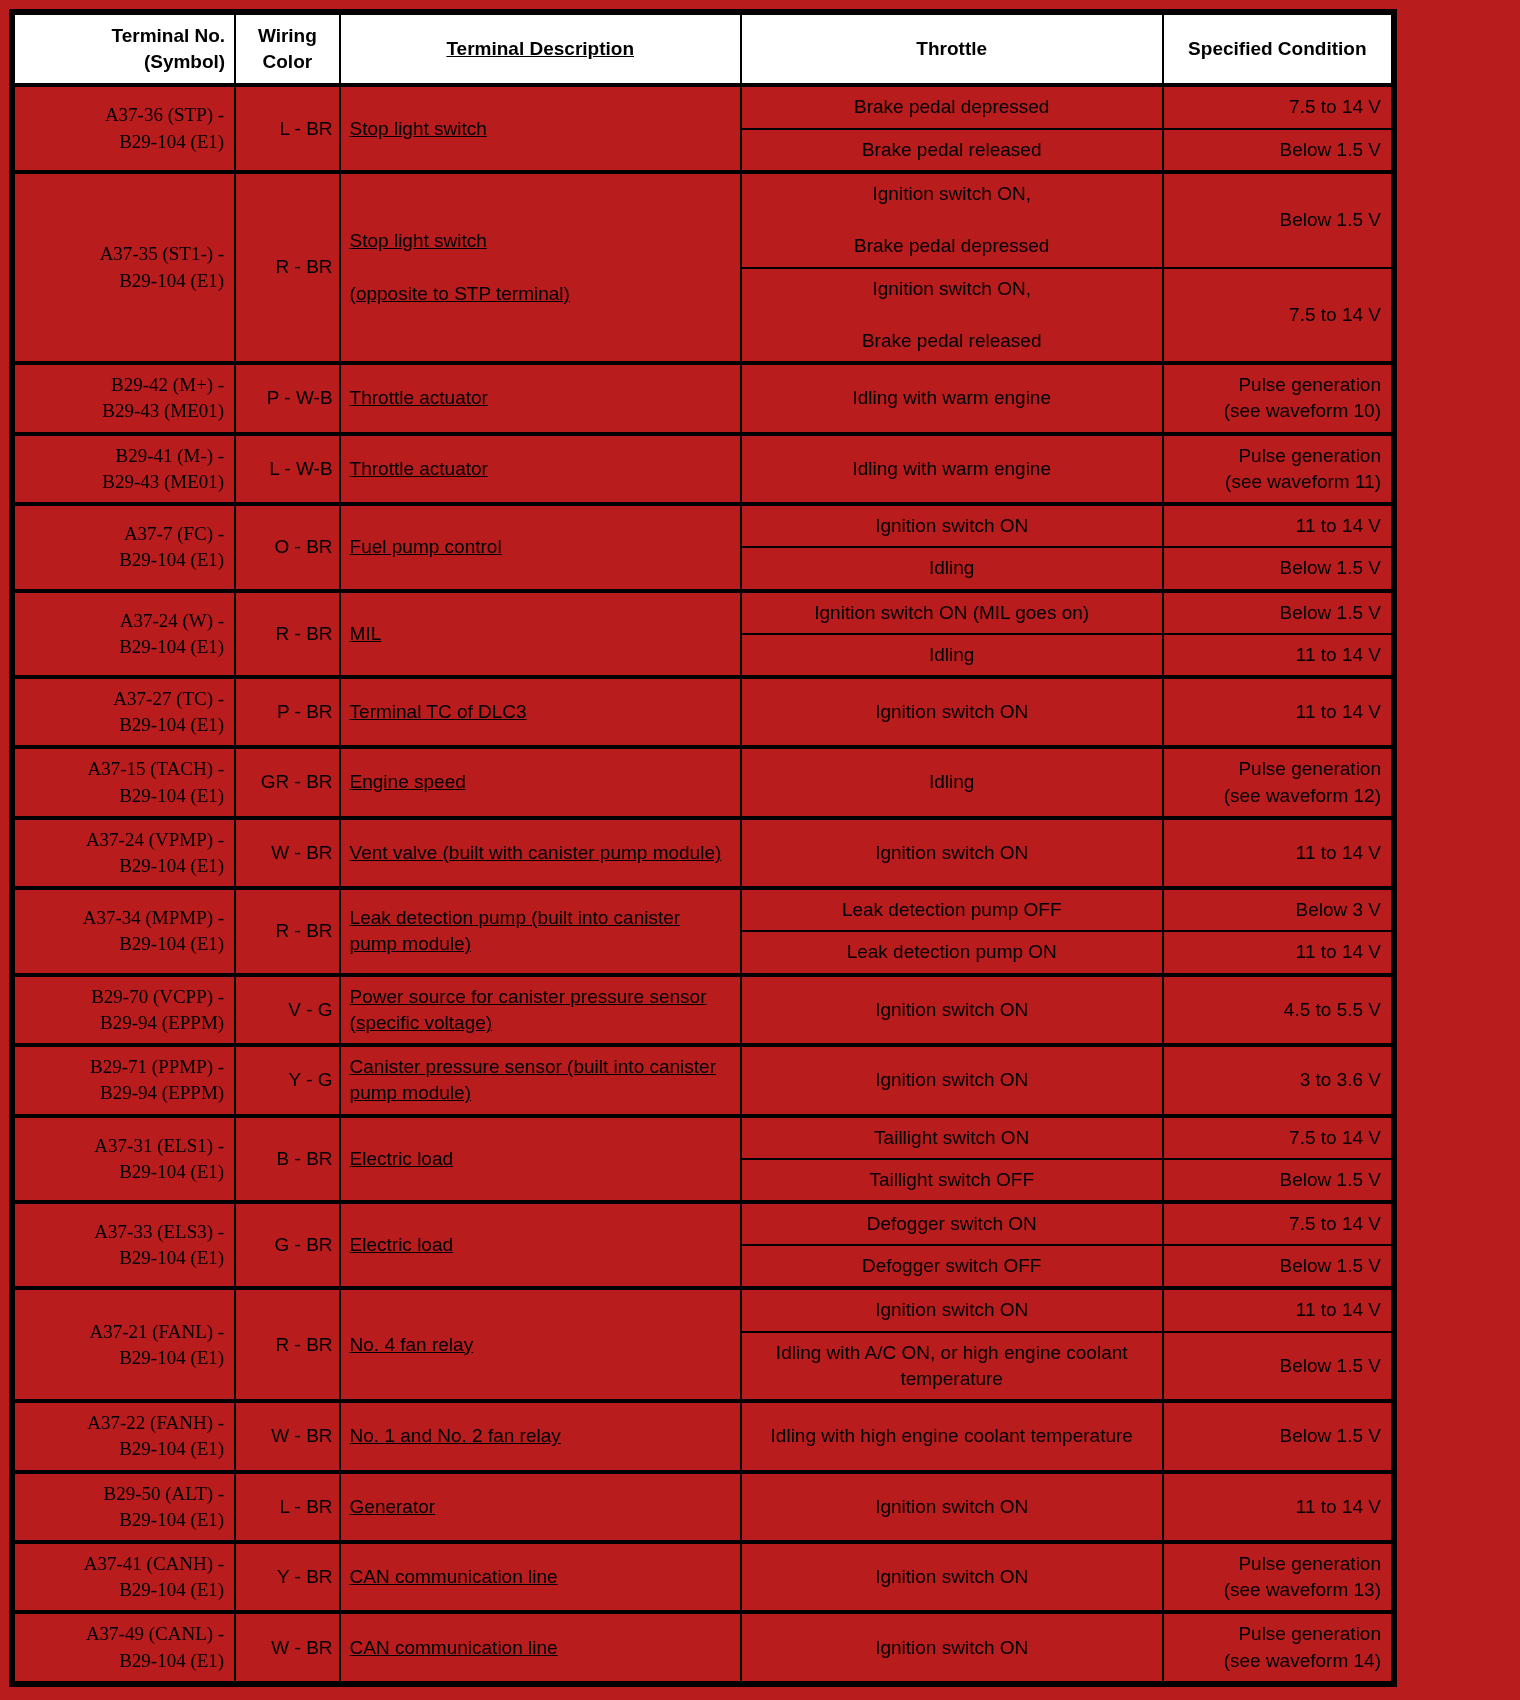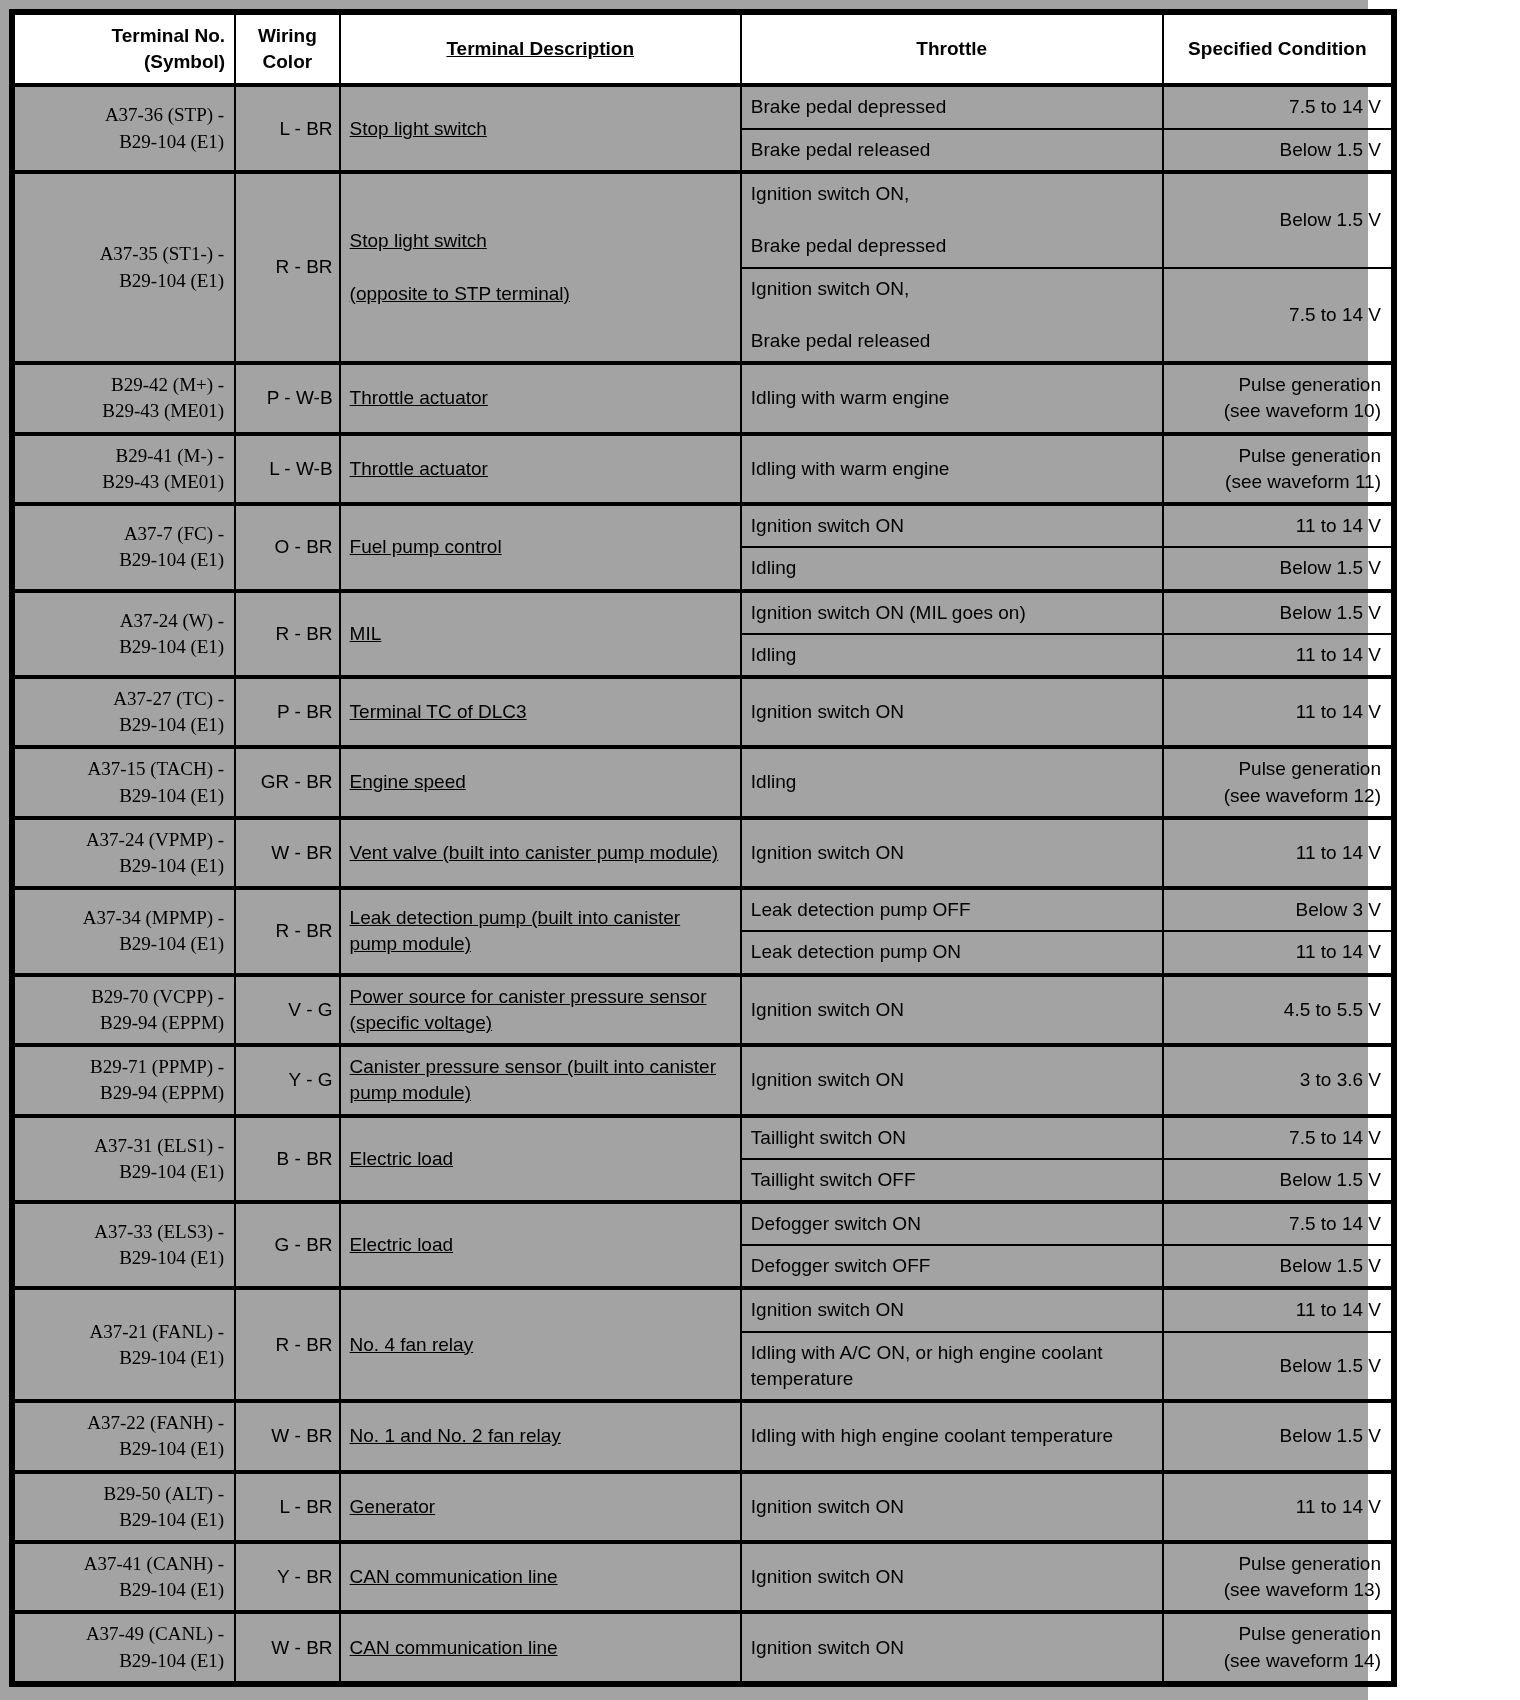--- a/index.html
+++ b/index.html
@@ -3,25 +3,25 @@
 <meta charset="utf-8">
 <style>
   html, body {
     margin: 0;
     padding: 0;
     background: #ffffff;
     color: #000000;
     font-family: "Liberation Sans", sans-serif;
   }
   .page {
-    width: 1368px;
+    width: 1520px;
     min-height: 1700px;
     box-sizing: border-box;
     padding: 9px 10px 9px 9px;
-    background: #a3a3a3;
+    background: #b91c1c;
   }
   table.spec-table {
     border-collapse: collapse;
     table-layout: fixed;
     width: 1388px;
     border: 6px solid #000;
   }
   th, td {
     border: 2px solid #000;
     font-size: 19px;
@@ -48,21 +48,21 @@
   .col2 { width: 392px; text-decoration: underline; }
   .col3 { width: 412px; }
   .col4 { width: 226px; }
 
   th.col0 { text-align: right; }
   th.col1, th.col2, th.col3, th.col4 { text-align: center; }
 
   td.col0 { text-align: right; padding-right: 10px; font-family: Liberation Serif, serif; }
   td.col1 { text-align: right; padding-right: 6px; }
   td.col2 { text-align: left; }
-  td.col3 { text-align: left; margin-left: 19px; }
+  td.col3 { text-align: center; margin-left: 19px; }
   td.col4 { text-align: right; padding-right: 10px; }
 </style>
 </head>
 <body>
 
 <div class="page">
   <table class="spec-table">
     <thead>
       <tr>
           <th class="col0">Terminal No.
@@ -161,21 +161,21 @@
           <td class="col1">GR - BR</td>
           <td class="col2">Engine speed</td>
           <td class="col3">Idling</td>
           <td class="col4">Pulse generation
 (see waveform 12)</td>
         </tr>
         <tr class="group-start">
           <td class="col0">A37-24 (VPMP) -
 B29-104 (E1)</td>
           <td class="col1">W - BR</td>
-          <td class="col2">Vent valve (built into canister pump module)</td>
+          <td class="col2">Vent valve (built with canister pump module)</td>
           <td class="col3">Ignition switch ON</td>
           <td class="col4">11 to 14 V</td>
         </tr>
         <tr class="group-start">
           <td class="col0" rowspan="2">A37-34 (MPMP) -
 B29-104 (E1)</td>
           <td class="col1" rowspan="2">R - BR</td>
           <td class="col2" rowspan="2">Leak detection pump (built into canister pump module)</td>
           <td class="col3">Leak detection pump OFF</td>
           <td class="col4">Below 3 V</td>

